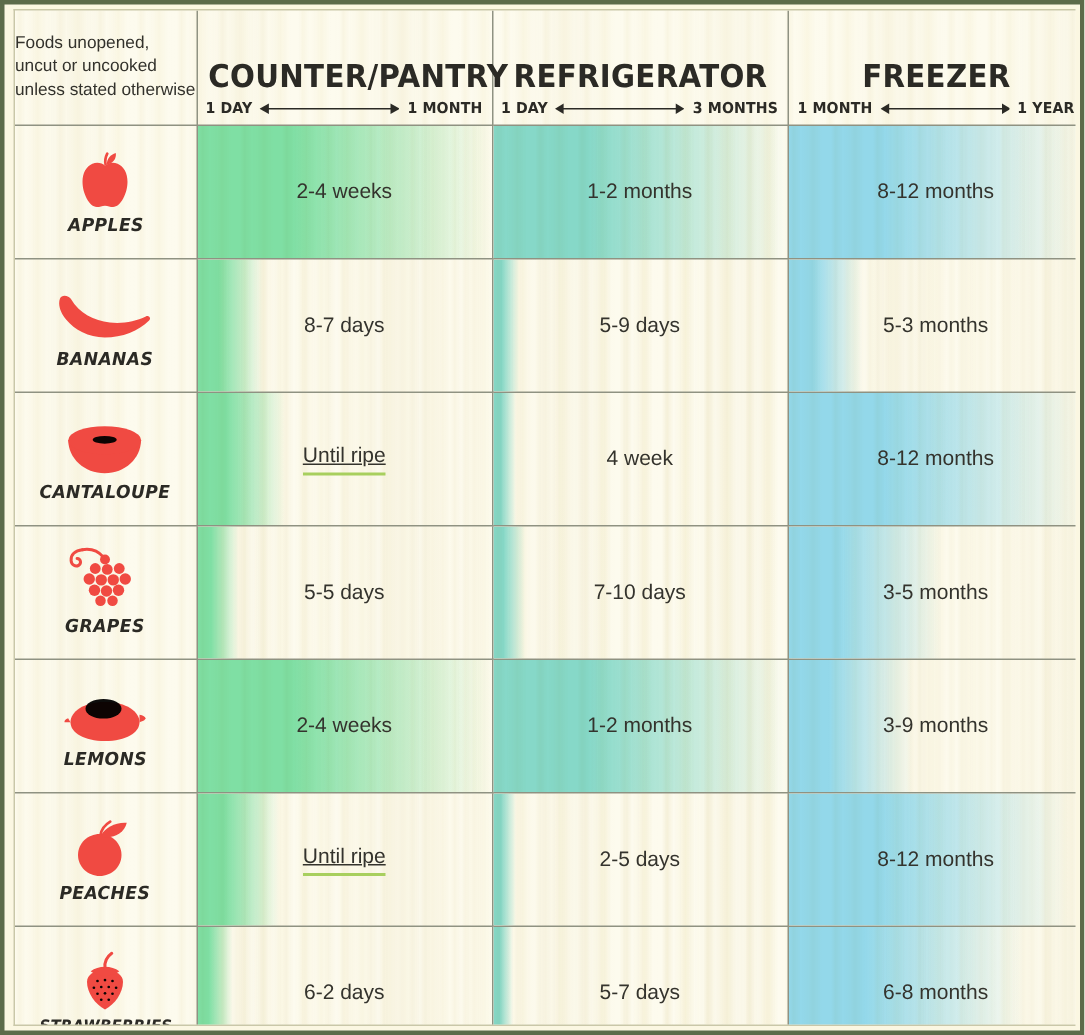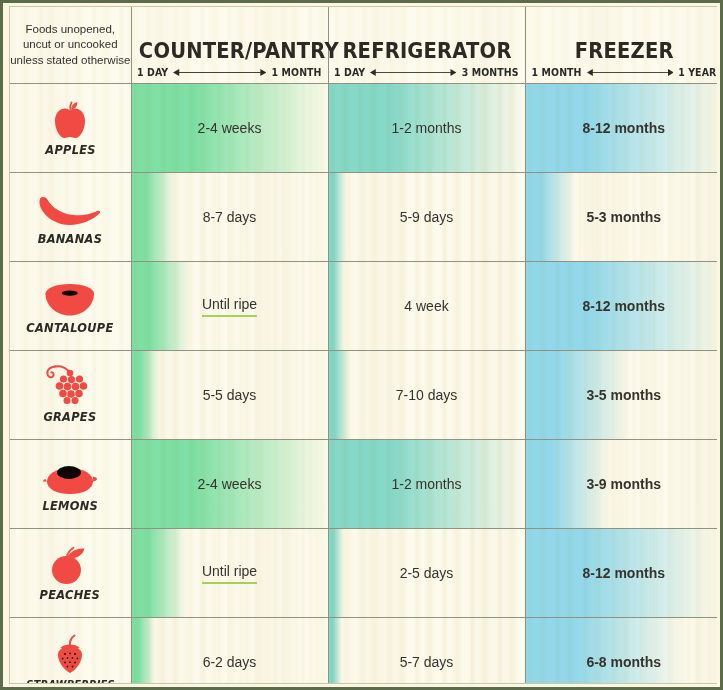--- a/index.html
+++ b/index.html
@@ -59,21 +59,20 @@
     width:100%;
     table-layout:fixed;
     z-index:2;
   }
   table#storage-table td,
   table#storage-table th{
     padding:0;
     margin:8px;
     vertical-align:middle;
     position:relative;
-    text-align:center;
   }
 
   col.c-label{width:121px;}
   col.c-data{width:197px;}
 
   
   thead th{
     height:76px;
     border-bottom:1px solid #8f9282;
     vertical-align:top;
@@ -133,21 +132,21 @@
   .scale-arrow svg{display:block;width:100%;height:9px;}
 
   
   tbody tr{height:88px;}
   tbody td{
     border-bottom:1px solid #8f9282;
     border-right:1px solid #8f9282;
     height:88px;
   }
   tbody tr:last-child td{border-bottom:none;}
-  tbody td.data-cell:last-child{border-right:none;font-weight:bold;}
+  tbody td.data-cell:last-child{border-right:none;}
 
   td.label-cell{
     text-align:center;
     background:transparent;
     font-style:italic;
   }
   .label-inner{
     display:flex;
     flex-direction:column;
     align-items:center;
@@ -187,20 +186,21 @@
     position:relative;
     z-index:3;
     font-size:14px;
     color:#34332d;
     display:inline-block;
     line-height:1.1;
   }
   .cell-text.underlined{
     border-bottom:2px solid #a8cf5e;
     padding-bottom:3px;
+    text-decoration:underline;
   }
   .cell-wood{
     position:absolute;
     left:0;top:0;right:0;bottom:0;
     z-index:1;
     pointer-events:none;
     background:
       repeating-linear-gradient(90deg,
         rgba(214,196,132,0.00) 0px,
         rgba(214,196,132,0.20) 3px,

